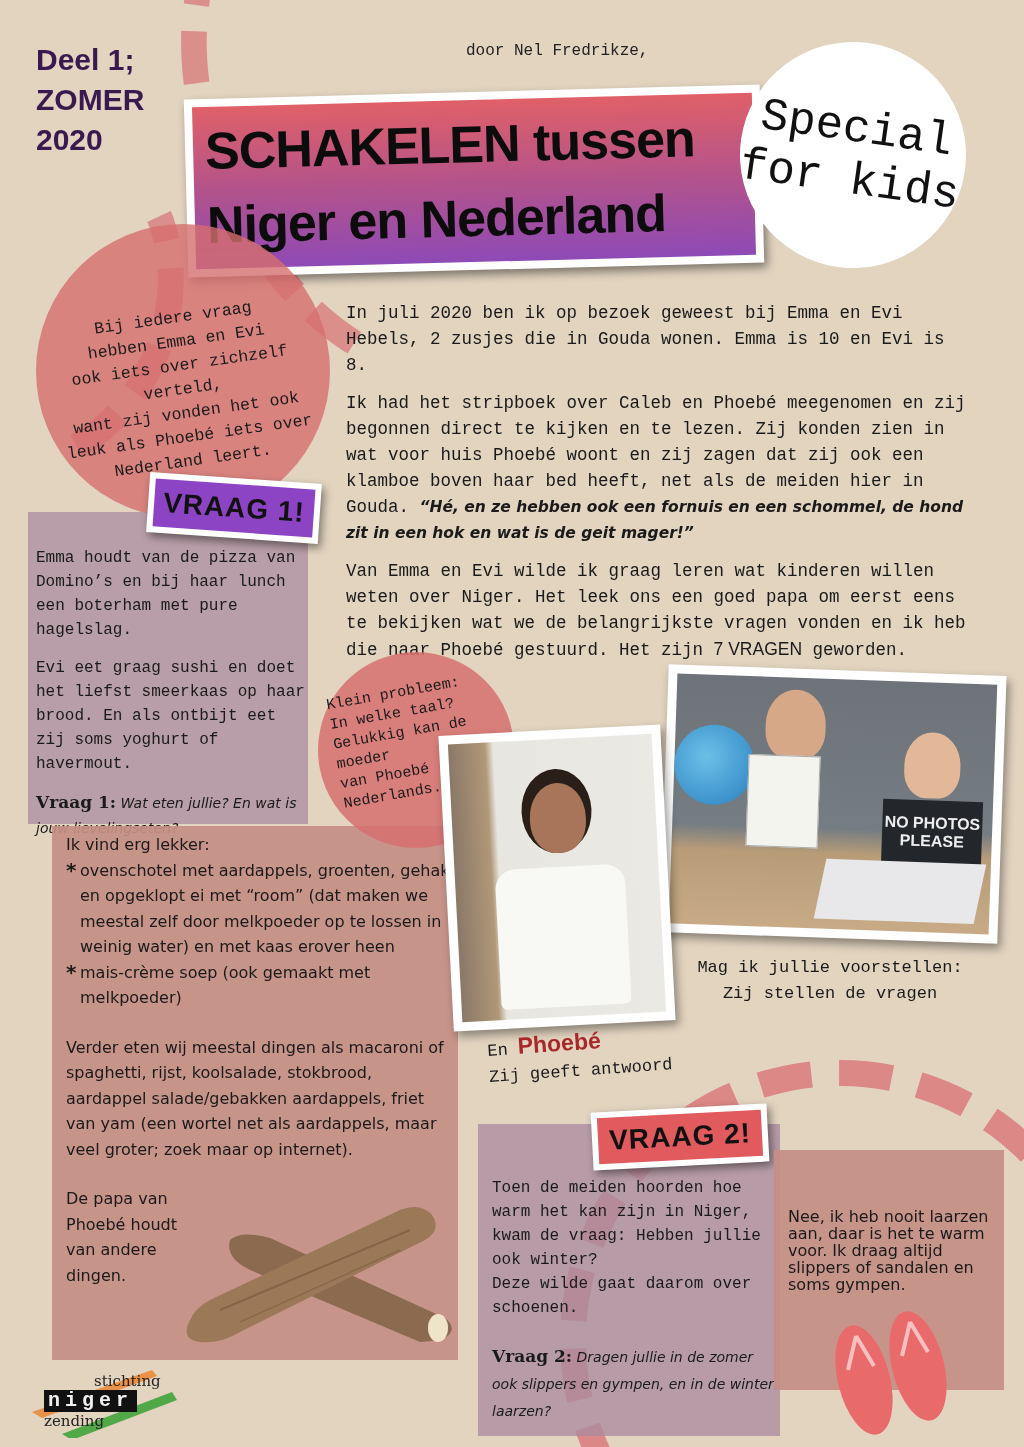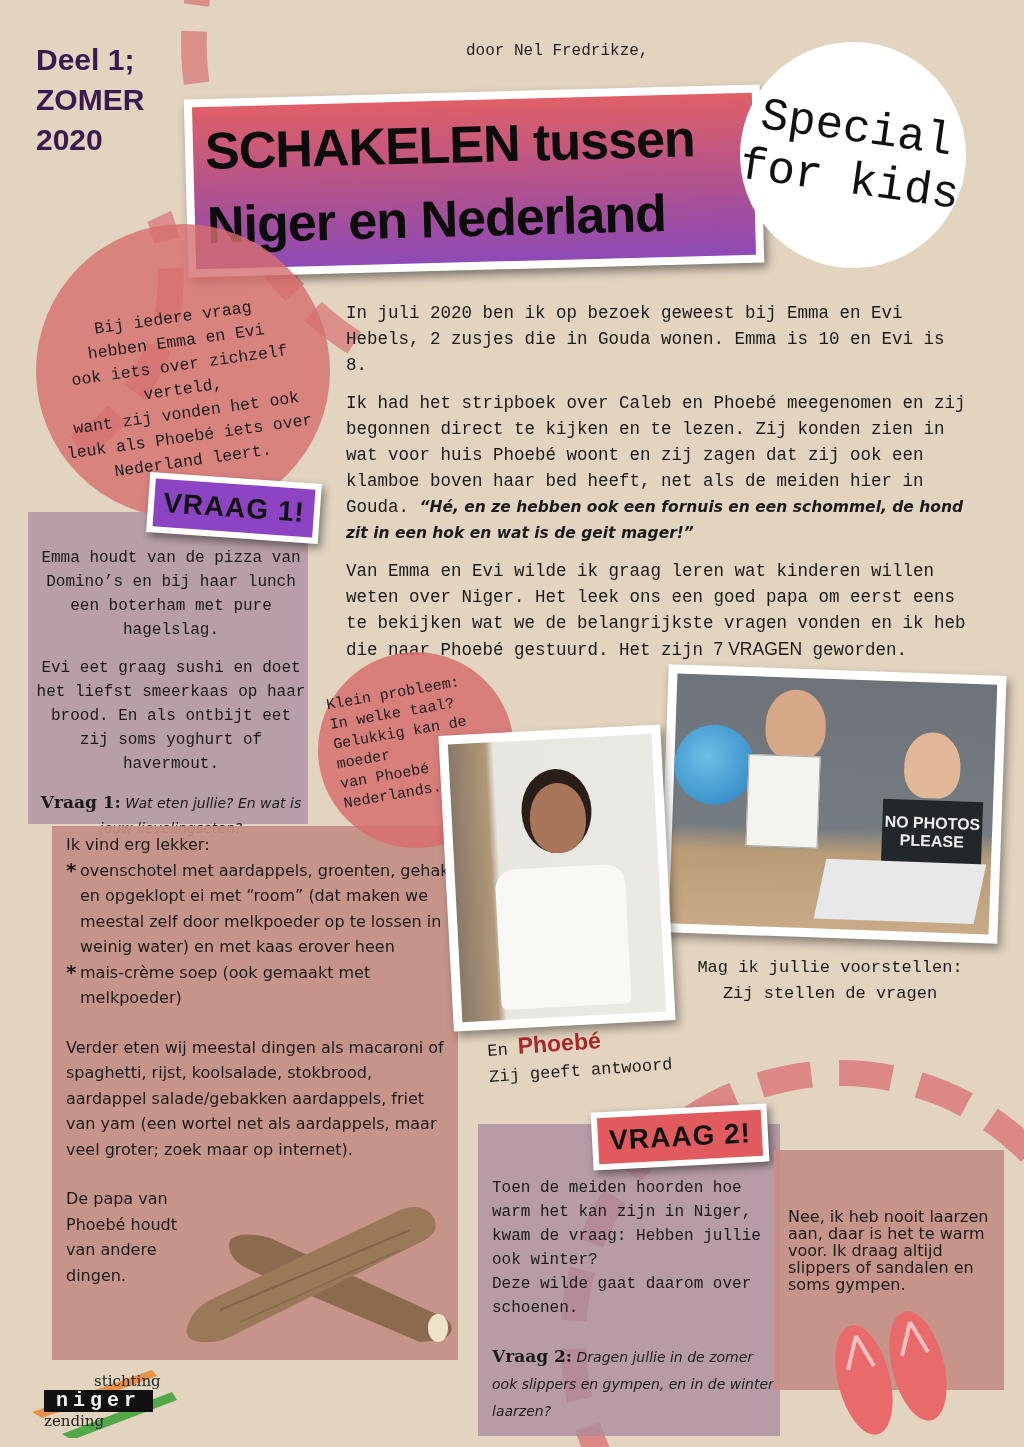--- a/index.html
+++ b/index.html
@@ -63,21 +63,21 @@
     font-family:"Liberation Sans", sans-serif; font-weight:bold; font-size:28px; color:#111; letter-spacing:1px; }
 
   .article { left: 346px; top: 300px; width: 630px; font-family: "Liberation Mono", monospace; font-size: 17.5px; line-height: 26px; }
   .article p { margin-bottom: 12px; }
   .hand { font-family: "DejaVu Sans", sans-serif; font-size: 15.5px; font-style: italic; font-weight: bold; }
   .article .bold { font-family:"Liberation Sans", sans-serif; font-weight: normal; text-align: center; }
 
   .box-purple { background: rgba(170,140,160,0.75); }
   .box1 { left: 28px; top: 512px; width: 280px; height: 312px; }
   .box1-text { left: 36px; top: 546px; width: 270px; font-family:"Liberation Mono", monospace; font-size:16px; line-height:24px; }
-  .box1-text p { margin-bottom: 14px; text-align: center; }
+  .box1-text p { margin-bottom: 14px; }
   .box1-text .q-label { font-family:"DejaVu Serif", serif; font-weight:bold; font-size:17px; }
   .box1-text .q-text { font-family:"DejaVu Sans", sans-serif; font-style:italic; font-size:14px; }
 
   .box-answer1 { left: 52px; top: 826px; width: 406px; height: 534px; background: rgba(196,142,134,0.92); }
   .ans1-text { left: 66px; top: 832px; width: 390px; font-family:"DejaVu Sans", sans-serif; font-size:16px; line-height:25.5px; }
   .ans1-text .item { display:flex; }
   .ans1-text .star { font-weight:bold; font-size:20px; width:14px; flex-shrink:0; }
   .ans1-text .gap { height: 24px; }
   .papa { width: 130px; }
 
@@ -111,21 +111,21 @@
   .vraag2-tag .inner { background:#e05a5e; width:100%; height:100%; display:flex; align-items:center; justify-content:center;
     font-family:"Liberation Sans", sans-serif; font-weight:bold; font-size:28px; color:#111; letter-spacing:1px; }
 
   .box-answer2 { left: 774px; top: 1150px; width: 230px; height: 240px; background: rgba(196,142,134,0.92); }
   .ans2-text { left: 788px; top: 1208px; width: 210px; font-family:"DejaVu Sans", sans-serif; font-size:16px; line-height:17px; }
 
   .flipflops { left: 826px; top: 1300px; width: 130px; height: 140px; }
 
   .logo { left: 42px; top: 1362px; width: 150px; height: 76px; }
   .logo .top { position:absolute; left: 52px; top: 10px; font-family:"DejaVu Serif", serif; font-size:15px; color:#222; }
-  .logo .mid { position:absolute; left: 2px; top: 28px; background:#111; padding:0 12px; font-family:"Liberation Mono", monospace; font-weight:bold; font-size:20px; letter-spacing:5px; line-height:22px; }
+  .logo .mid { position:absolute; left: 2px; top: 28px; background:#111; padding:0 4px; font-family:"Liberation Mono", monospace; font-weight:bold; font-size:20px; letter-spacing:5px; line-height:22px; }
   .logo .bot { position:absolute; left: 2px; top: 50px; font-family:"DejaVu Serif", serif; font-size:15px; color:#222; }
 </style>
 </head>
 <body>
 
 <div class="chain" style="left:200px; top:-160px; width:380px; height:560px; transform:rotate(-25deg); border-color: rgba(214,86,96,0.55) transparent transparent rgba(214,86,96,0.55);"></div>
 <div class="chain" style="left:-120px; top:120px; width:300px; height:360px; transform:rotate(20deg); border-color: transparent rgba(214,86,96,0.55) transparent transparent;"></div>
 <div class="chain" style="left:560px; top:1060px; width:560px; height:560px; border-color: rgba(214,86,96,0.6) rgba(214,86,96,0.6) transparent rgba(214,86,96,0.6);"></div>
 
 <div class="abs deel">

